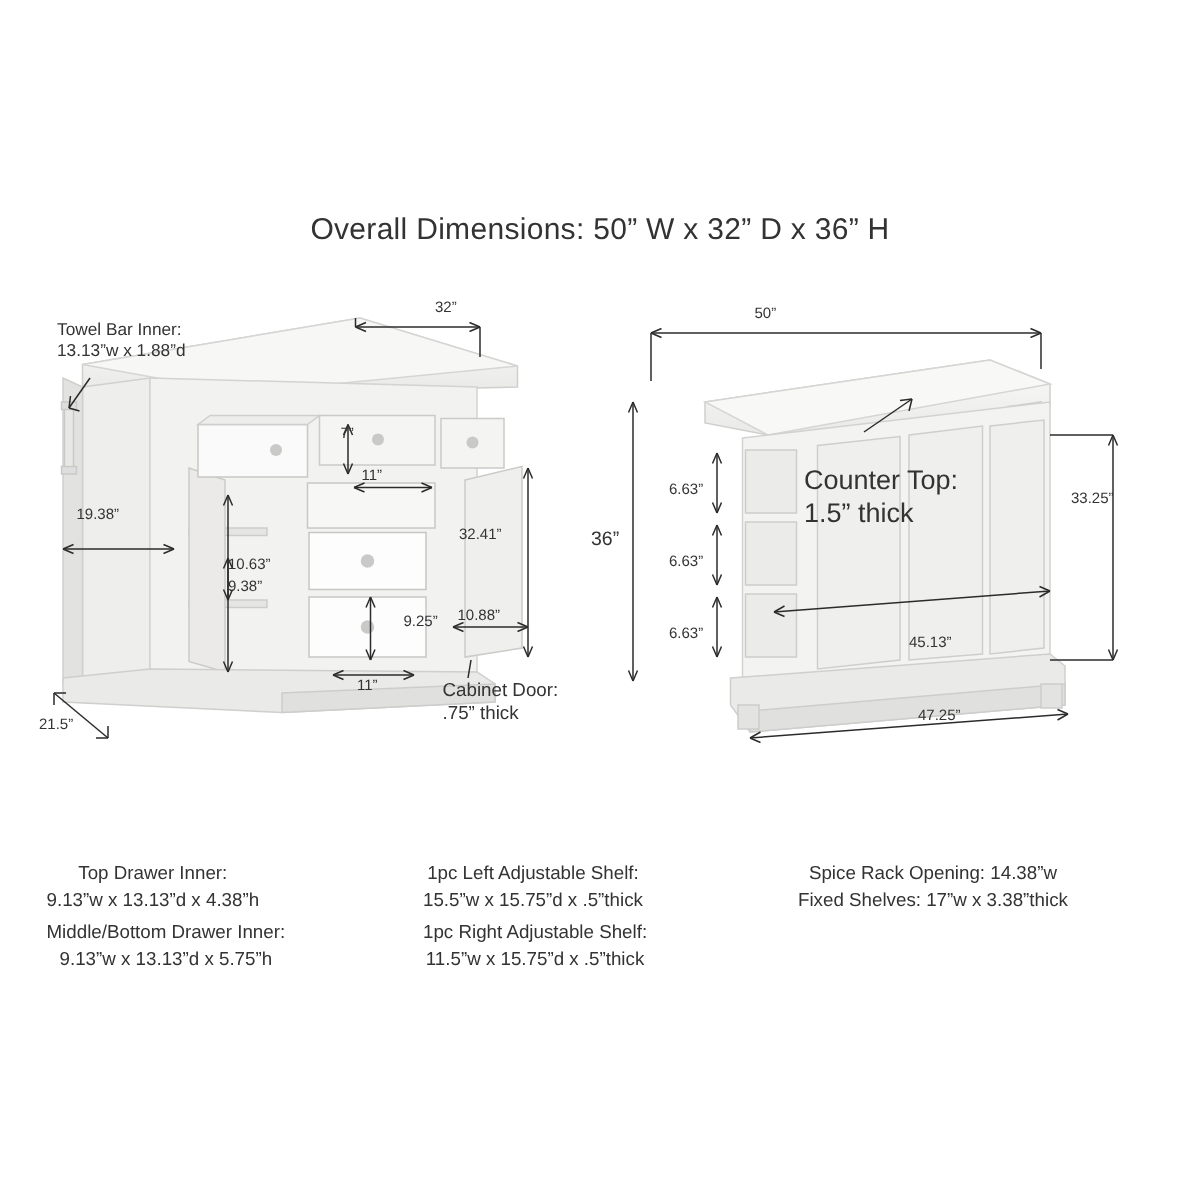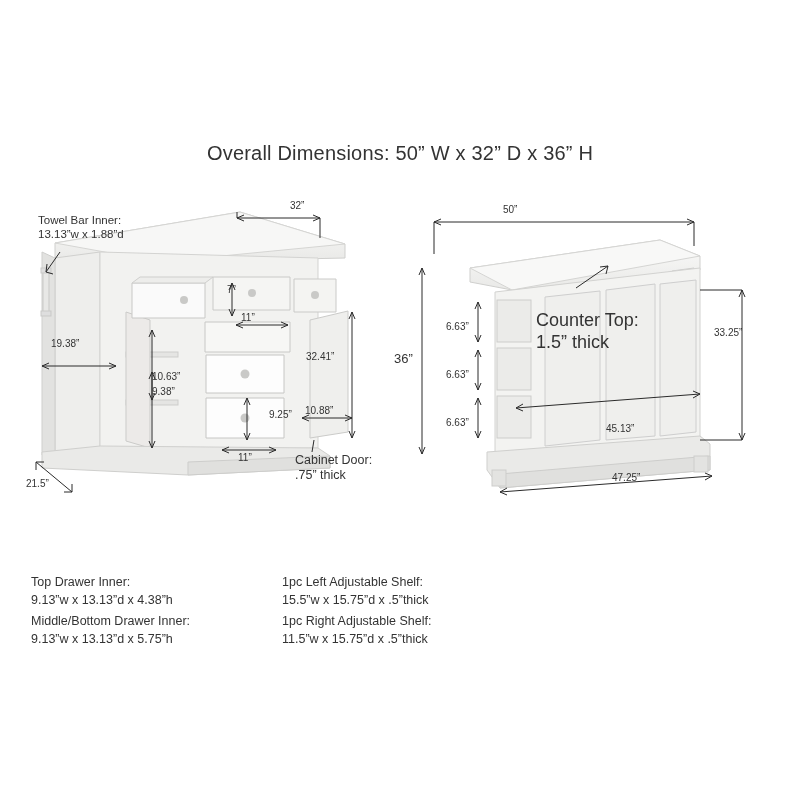--- a/index.html
+++ b/index.html
@@ -36,20 +36,21 @@
     color: #333;
     white-space: pre;
     line-height: 1.22;
   }
   .note {
     position: absolute;
     font-size: 12.5px;
     color: #333;
     white-space: pre;
     line-height: 1.45;
+    text-align: center;
   }
   svg.overlay {
     position: absolute;
     left: 0; top: 0;
     width: 800px;
     height: 800px;
     pointer-events: none;
   }
 </style>
 </head>
@@ -234,14 +235,16 @@
   <div class="dim" style="left:612px; top:472px;">47.25”</div>
 
   <div class="note" style="left:31px;  top:573px;">Top Drawer Inner:
 9.13”w x 13.13”d x 4.38”h</div>
   <div class="note" style="left:31px;  top:612px;">Middle/Bottom Drawer Inner:
 9.13”w x 13.13”d x 5.75”h</div>
   <div class="note" style="left:282px; top:573px;">1pc Left Adjustable Shelf:
 15.5”w x 15.75”d x .5”thick</div>
   <div class="note" style="left:282px; top:612px;">1pc Right Adjustable Shelf:
 11.5”w x 15.75”d x .5”thick</div>
+  <div class="note" style="left:532px; top:573px;">Spice Rack Opening: 14.38”w
+Fixed Shelves: 17”w x 3.38”thick</div>
 
 </div>
 
 </body></html>

